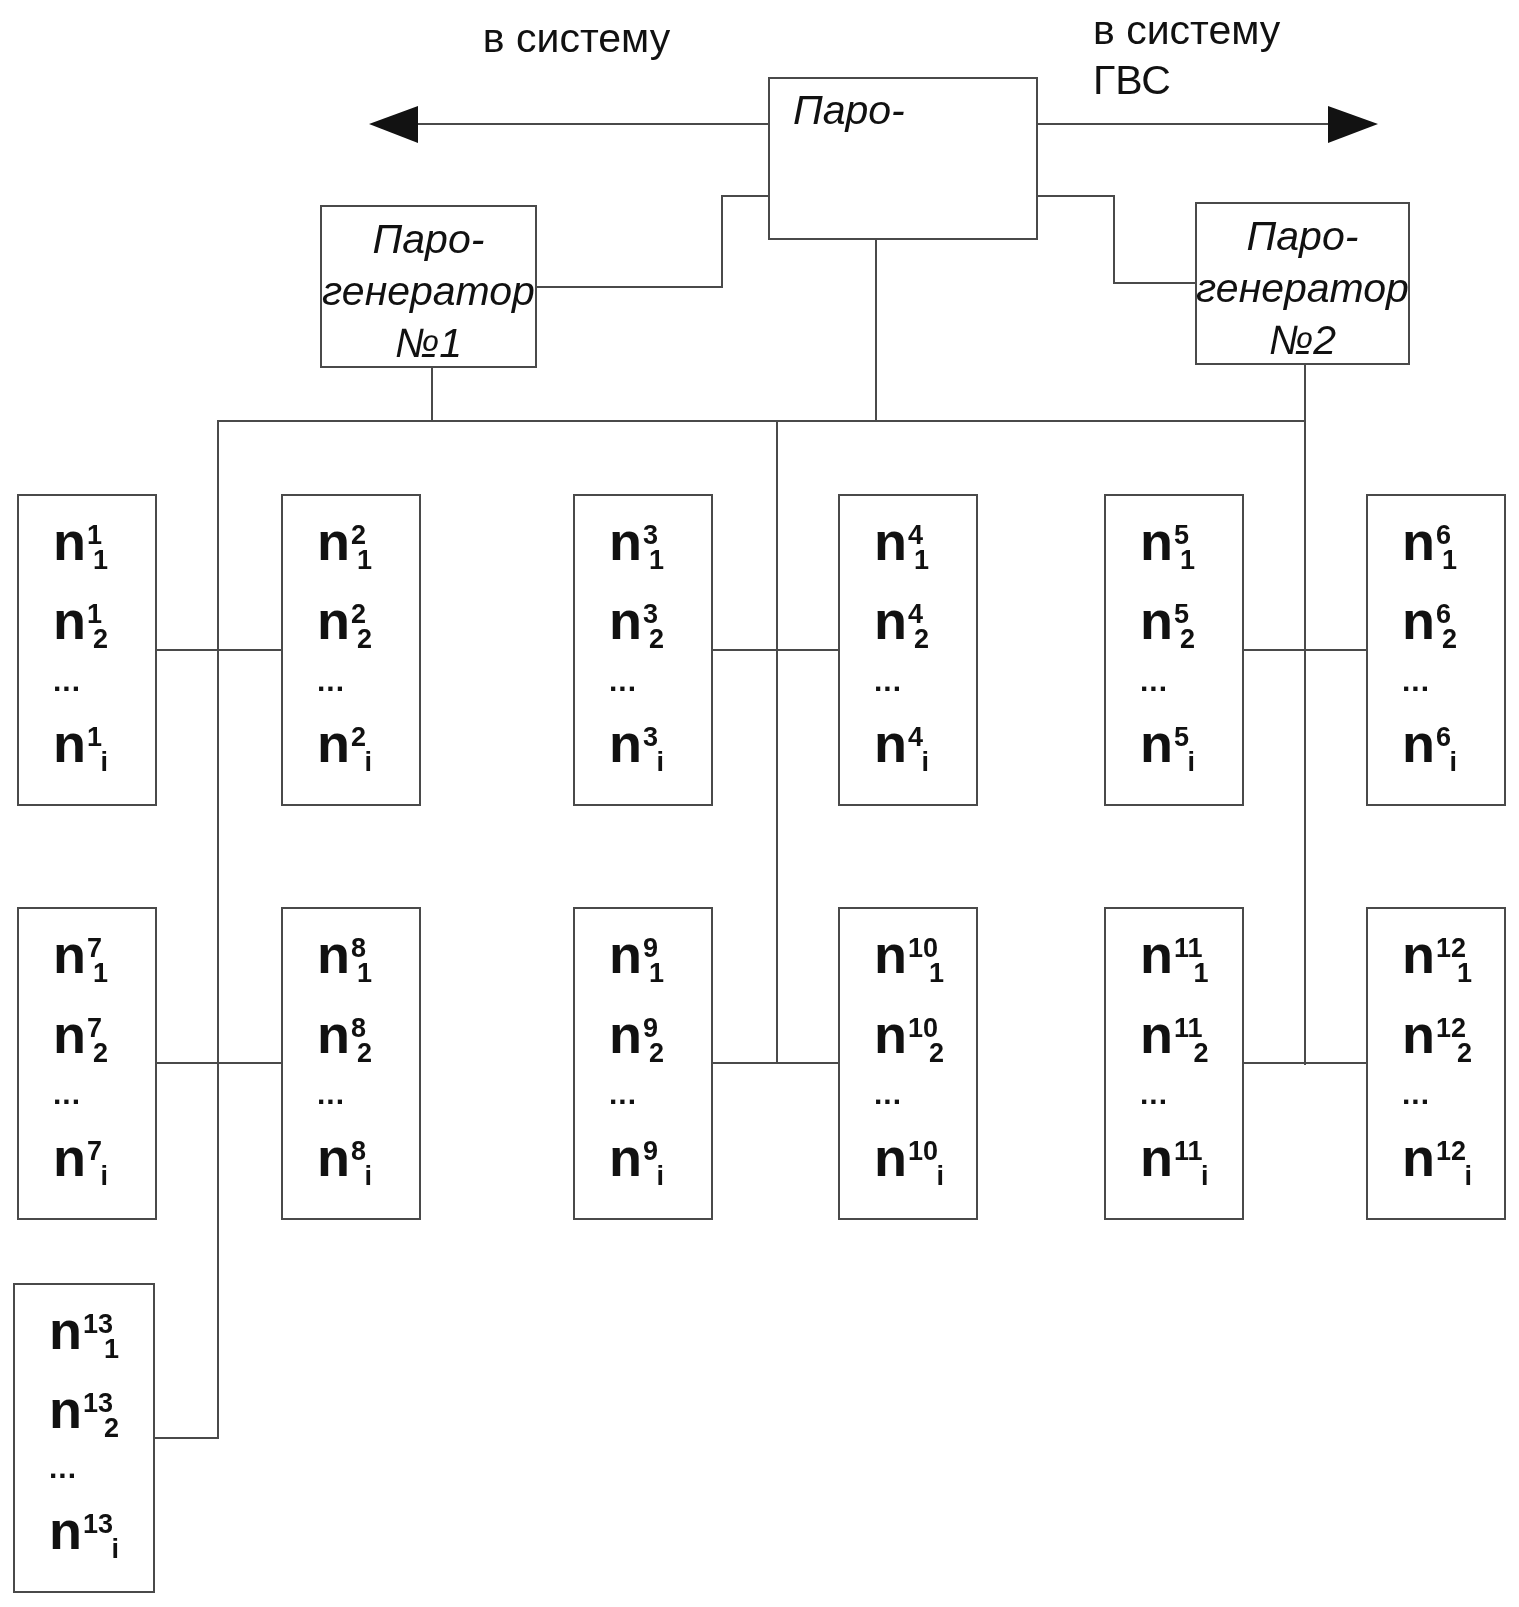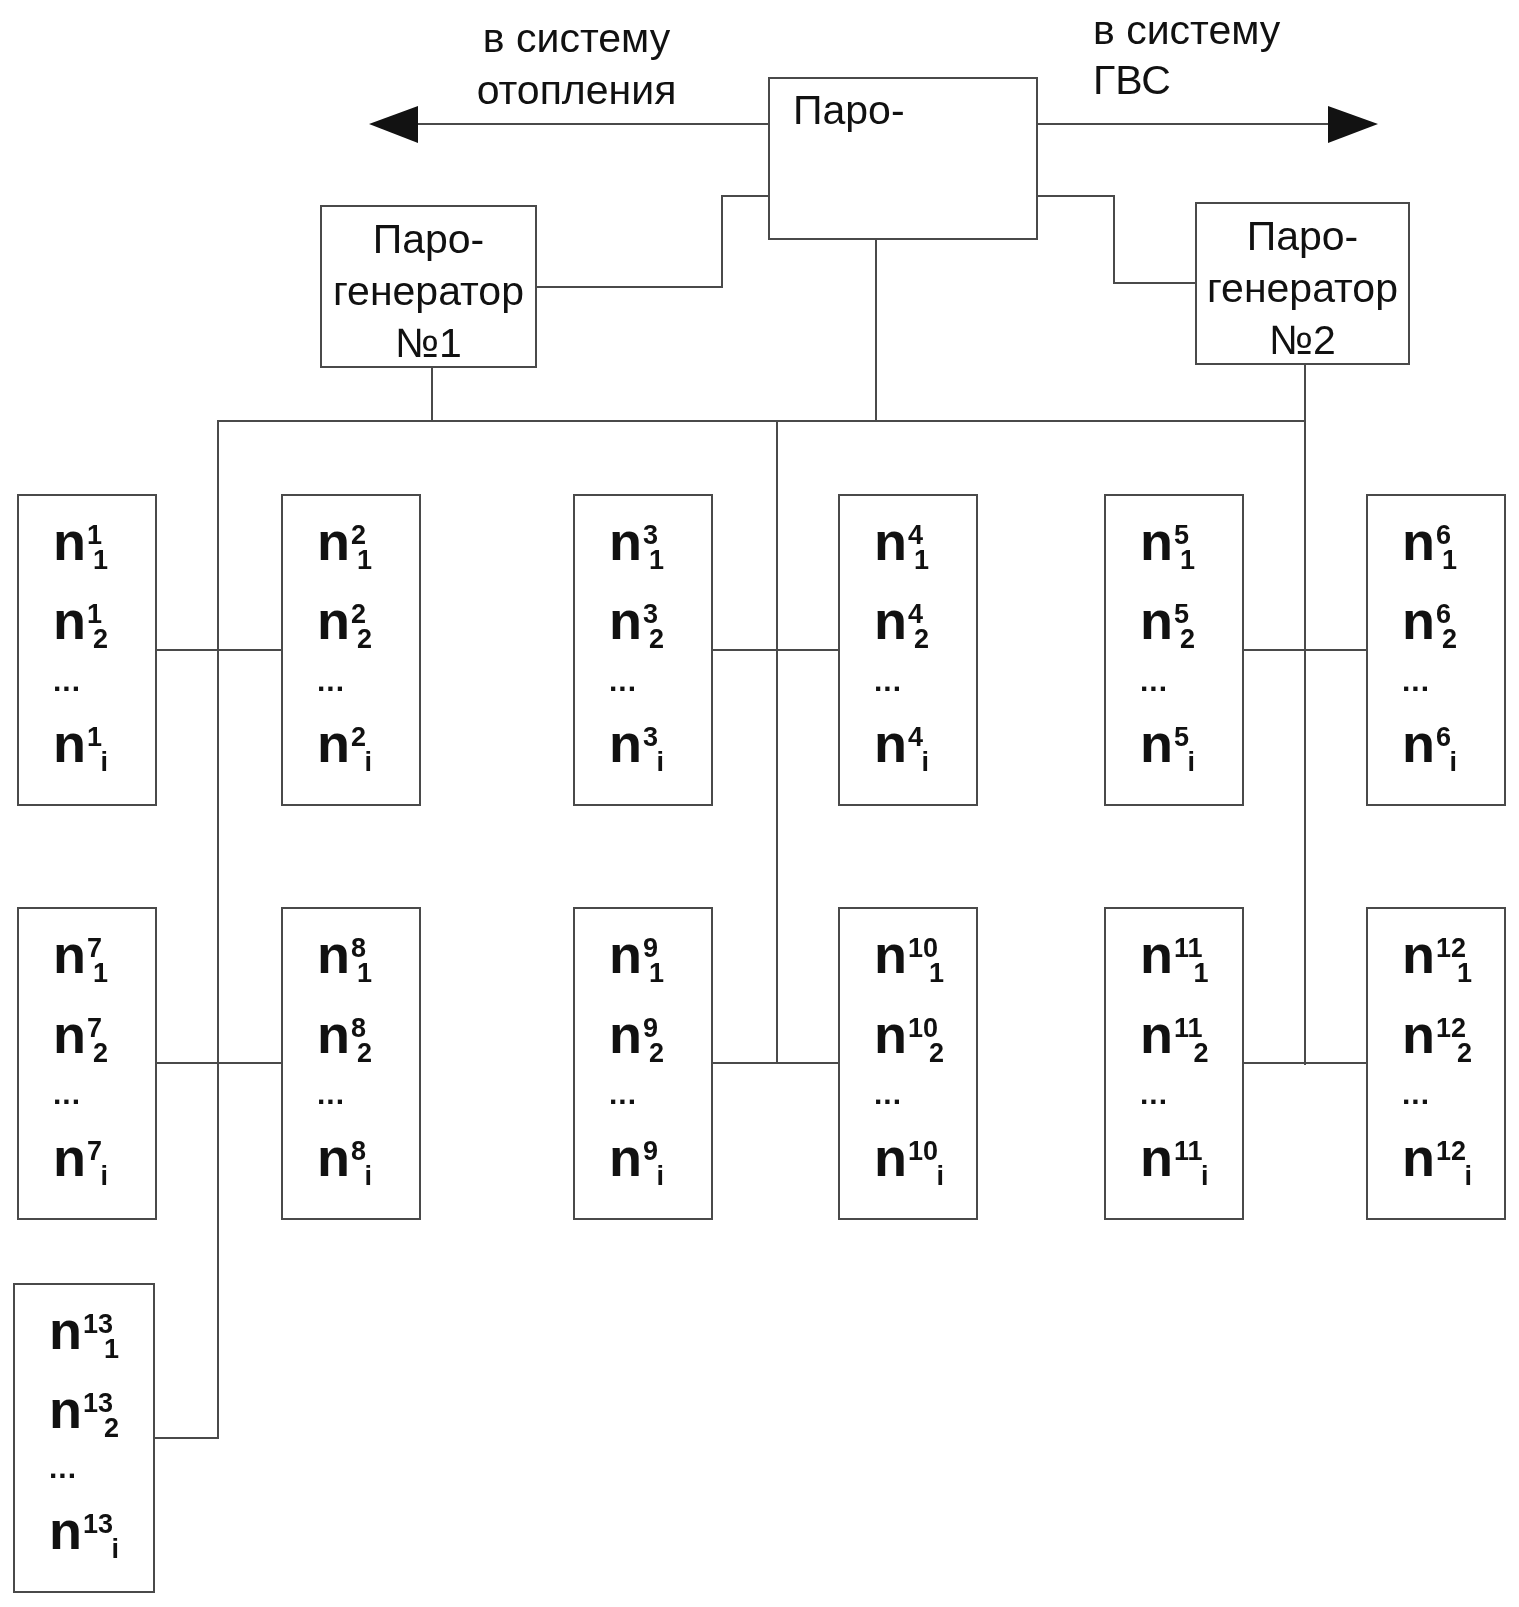--- a/index.html
+++ b/index.html
@@ -5,21 +5,21 @@
   html,body { margin:0; padding:0; background:#ffffff; }
   .stage {
     position:relative; width:1519px; height:1607px; background:#ffffff;
     font-family:"Liberation Sans", sans-serif; color:#111111; overflow:hidden;
   }
   
   .hline { position:absolute; height:2px; background:#4a4a4a; }
   .vline { position:absolute; width:2px;  background:#4a4a4a; }
   
   .box { position:absolute; background:#ffffff; border:2px solid #4a4a4a; box-sizing:border-box; }
-  .unit-box { display:flex; flex-direction:column; font-size:41px; line-height:51px; }
+  .unit-box { display:flex; flex-direction:column; font-size:41px; line-height:51px;font-style:italic; }
   .unit-box.centered { align-items:center; text-align:center; padding-top:8px; }
   .unit-box.leftish  { align-items:flex-start; text-align:left; padding:6px 6px 0 10px; }
   .unit-line { white-space:nowrap; }
   .unit-line.indent { padding-left:13px; }
   
   .annotation { position:absolute; font-size:41px; line-height:52px; color:#111; }
   .annotation.centered { text-align:center; }
   
   .tri { position:absolute; width:0; height:0; }
   .tri-left  { border-top:18px solid transparent; border-bottom:19px solid transparent; border-right:49px solid #121212; }
@@ -36,21 +36,20 @@
   .nsub  { font-size:27px; line-height:25px; align-self:flex-end; transform:translateX(6px); }
   .ndots { font-size:30px; line-height:20px; letter-spacing:1px; height:24px; }
 </style>
 </head>
 <body>
 
 <div class="stage">
 
   <div class="annotation centered" style="left:424px; top:12px; width:305px;">
     <div>в систему</div>
-    <div>отопления</div>
   </div>
   <div class="annotation" style="left:1093px; top:5px; width:320px; line-height:50px;">
     <div>в систему</div>
     <div>ГВС</div>
   </div>
 
   <div class="hline" style="left:412px; top:123px; width:358px;"></div>
   <div class="tri tri-left" style="left:369px; top:106px;"></div>
   <div class="hline" style="left:1035px; top:123px; width:295px;"></div>
   <div class="tri tri-right" style="left:1328px; top:106px;"></div>

